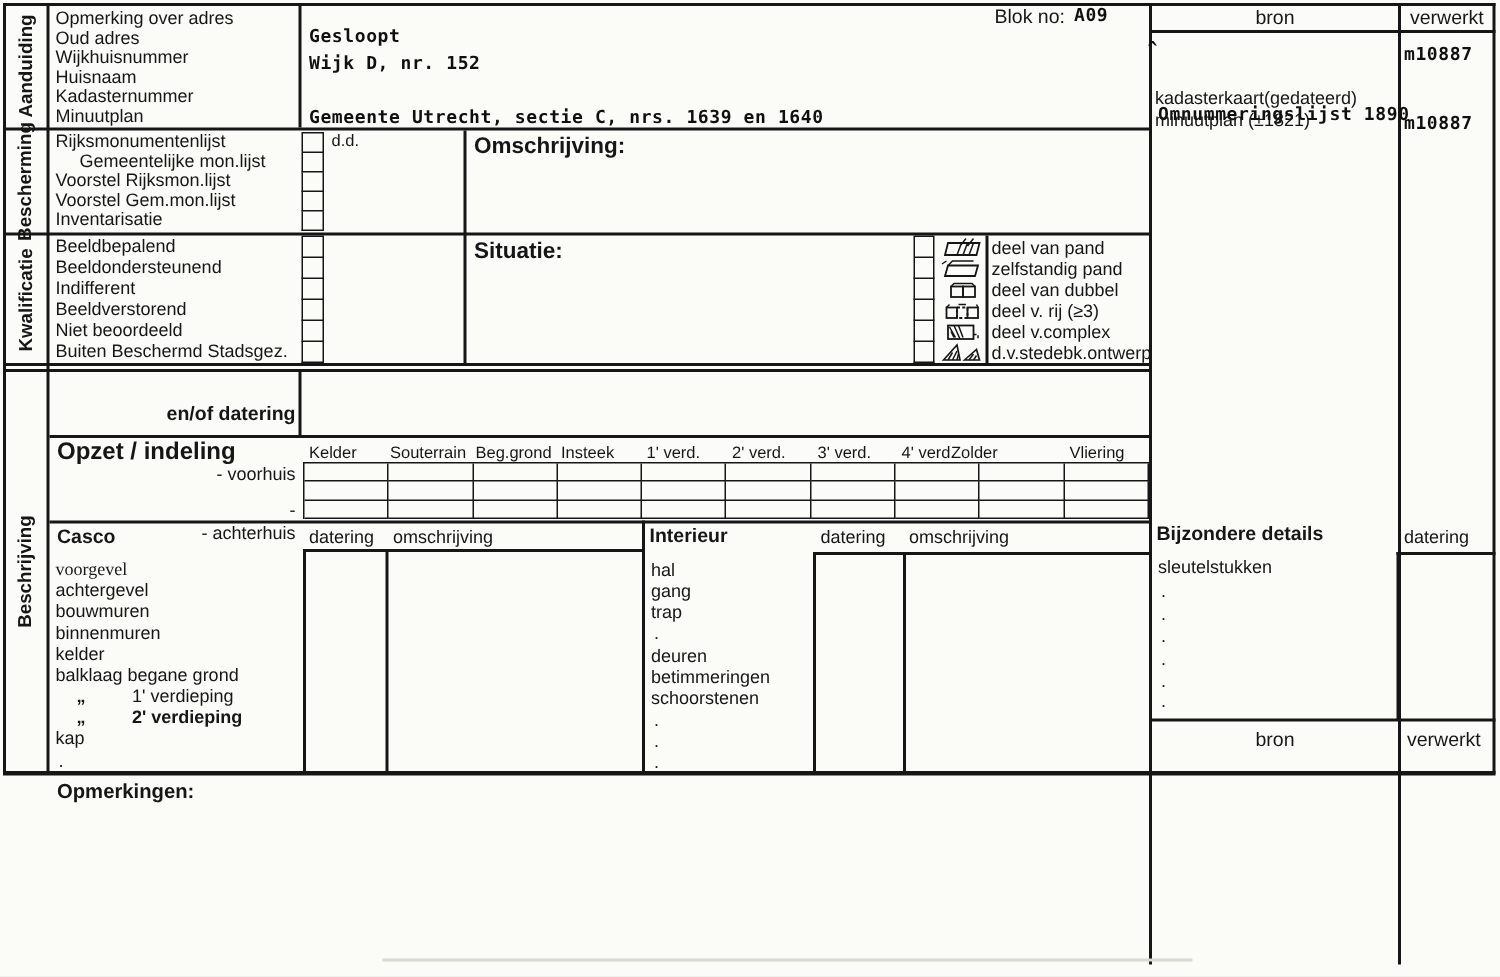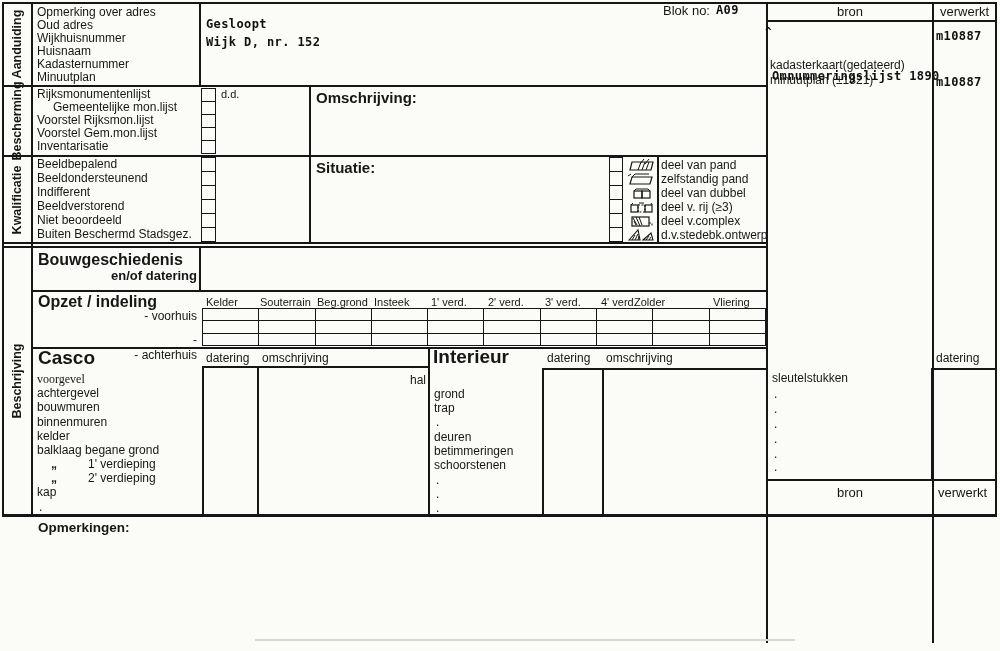--- a/index.html
+++ b/index.html
@@ -4,21 +4,21 @@
 <style>
   html,body{margin:0;padding:0;background:#e8e8e4;}
   #page{position:relative;width:1000px;height:651px;background:#fbfbf7;overflow:hidden;
         font-family:"Liberation Sans",sans-serif;color:#161616;}
   .ln{position:absolute;background:#161616;}
   .faint{background:#d9d9d0;}
   .t{position:absolute;font-size:12px;line-height:13px;white-space:nowrap;color:#161616;}
   .t11{font-size:11px;line-height:12px;}
   .t13{font-size:13px;line-height:14px;}
   .bold{font-weight:bold;}
-  .big{position:absolute;font-size:19px;line-height:18px;font-weight:bold;white-space:nowrap;}
+  .big{position:absolute;font-size:13px;line-height:18px;font-weight:bold;white-space:nowrap;}
   .mid{position:absolute;font-size:15px;line-height:16px;font-weight:bold;white-space:nowrap;}
   .tt{position:absolute;font-family:"DejaVu Sans Mono",monospace;font-weight:bold;
       font-size:12px;line-height:13px;letter-spacing:.4px;white-space:nowrap;color:#101010;}
   .vwrap{position:absolute;display:flex;align-items:center;justify-content:center;}
   .vwrap span{transform:rotate(-90deg);font-weight:bold;font-size:12.5px;white-space:nowrap;}
   .cbstack{position:absolute;display:flex;flex-direction:column;}
   .cbstack>div{flex:1;border:1.6px solid #161616;border-top-width:0;background:transparent;}
   .cbstack>div:first-child{border-top-width:1.6px;}
   .opzgrid{position:absolute;display:grid;grid-template-columns:repeat(10,1fr);
            grid-template-rows:repeat(3,1fr);border-top:1.6px solid #161616;border-left:1.6px solid #161616;}
@@ -77,20 +77,21 @@
 
   <div class="t" style="left:37px;top:6px;">Opmerking over adres</div>
   <div class="t" style="left:37px;top:19px;">Oud adres</div>
   <div class="t" style="left:37px;top:32px;">Wijkhuisnummer</div>
   <div class="t" style="left:37px;top:45px;">Huisnaam</div>
   <div class="t" style="left:37px;top:58px;">Kadasternummer</div>
   <div class="t" style="left:37px;top:71px;">Minuutplan</div>
 
   <div class="tt" style="left:206px;top:18px;">Gesloopt</div>
   <div class="tt" style="left:206px;top:36px;">Wijk D, nr. 152</div>
+  <div class="tt" style="left:206px;top:72px;">Gemeente Utrecht, sectie C, nrs. 1639 en 1640</div>
 
   <div class="t t13" style="left:663px;top:4px;">Blok no:</div>
   <div class="tt" style="left:716px;top:4px;">A09</div>
 
   <div class="t t13 ctr" style="left:768px;top:5px;width:164px;">bron</div>
   <div class="t t13" style="left:940px;top:5px;">verwerkt</div>
 
   <div class="tt" style="left:765px;top:25px;font-size:11px;">^</div>
   <div class="tt" style="left:772px;top:30px;margin-top:40px;">Omnummeringslijst 1890</div>
   <div class="tt" style="left:936px;top:30px;">m10887</div>
@@ -174,21 +175,20 @@
     <path d="M19,11 L22,7 M22,11 L24,8" stroke="#161616" stroke-width="1"></path>
   </svg>
 
   <div class="t" style="left:661px;top:159px;">deel van pand</div>
   <div class="t" style="left:661px;top:173px;">zelfstandig pand</div>
   <div class="t" style="left:661px;top:187px;">deel van dubbel</div>
   <div class="t" style="left:661px;top:201px;">deel v. rij  (≥3)</div>
   <div class="t" style="left:661px;top:215px;">deel v.complex</div>
   <div class="t" style="left:661px;top:229px;">d.v.stedebk.ontwerp</div>
 
-  <div class="big" style="left:38px;top:251px;font-size:16px;">Bouwgeschiedenis</div>
   <div class="t t13 bold rgt" style="left:80px;top:269px;width:117px;">en/of datering</div>
   <div style="position:absolute;left:202px;top:249px;width:563px;height:40px;"></div>
 
   <div class="big" style="left:38px;top:293px;font-size:16px;">Opzet / indeling</div>
   <div class="t rgt" style="left:100px;top:310px;width:97px;">- voorhuis</div>
   <div class="t rgt" style="left:100px;top:322px;width:97px;margin-top:27px;">- achterhuis</div>
   <div class="t rgt" style="left:100px;top:334px;width:97px;">-</div>
 
   <div class="t t11" style="left:206px;top:296px;">Kelder</div>
   <div class="t t11" style="left:260px;top:296px;">Souterrain</div>
@@ -242,41 +242,42 @@
 
   <div class="t" style="left:37px;top:373px;font-family:Liberation Serif, serif;">voorgevel</div>
   <div class="t" style="left:37px;top:387px;">achtergevel</div>
   <div class="t" style="left:37px;top:401px;">bouwmuren</div>
   <div class="t" style="left:37px;top:416px;">binnenmuren</div>
   <div class="t" style="left:37px;top:430px;">kelder</div>
   <div class="t" style="left:37px;top:444px;">balklaag begane grond</div>
   <div class="t bold" style="left:51px;top:458px;">„</div>
   <div class="t" style="left:88px;top:458px;">1' verdieping</div>
   <div class="t bold" style="left:51px;top:472px;">„</div>
-  <div class="t" style="left:88px;top:472px;">2' verdieping</div>
+  <div class="t" style="left:88px;top:472px;font-weight:bold;">2' verdieping</div>
   <div class="t" style="left:37px;top:486px;">kap</div>
   <div class="t" style="left:39px;top:501px;">.</div>
 
   <div class="big" style="left:433px;top:348px;">Interieur</div>
   <div class="t" style="left:547px;top:352px;">datering</div>
   <div class="t" style="left:606px;top:352px;">omschrijving</div>
   <div style="position:absolute;left:544px;top:370px;width:57px;height:144px;"></div>
   <div style="position:absolute;left:604px;top:370px;width:162px;height:144px;"></div>
 
-  <div class="t" style="left:410px;top:374px;text-align:right;">hal</div>
-  <div class="t" style="left:434px;top:388px;">grond</div>
+  <div class="t" style="left:434px;top:374px;text-align:right;">hal</div>
+  <div class="t" style="left:434px;top:388px;">gang</div>
   <div class="t" style="left:434px;top:402px;">trap</div>
   <div class="t" style="left:436px;top:416px;">.</div>
   <div class="t" style="left:434px;top:431px;">deuren</div>
   <div class="t" style="left:434px;top:445px;">betimmeringen</div>
   <div class="t" style="left:434px;top:459px;">schoorstenen</div>
   <div class="t" style="left:436px;top:474px;">.</div>
   <div class="t" style="left:436px;top:488px;">.</div>
   <div class="t" style="left:436px;top:502px;">.</div>
 
+  <div class="big" style="left:771px;top:347px;">Bijzondere details</div>
   <div class="t" style="left:936px;top:352px;">datering</div>
   <div style="position:absolute;left:933px;top:370px;width:62px;height:108px;"></div>
 
   <div class="t" style="left:772px;top:372px;">sleutelstukken</div>
   <div class="t" style="left:774px;top:388px;">.</div>
   <div class="t" style="left:774px;top:403px;">.</div>
   <div class="t" style="left:774px;top:418px;">.</div>
   <div class="t" style="left:774px;top:433px;">.</div>
   <div class="t" style="left:774px;top:448px;">.</div>
   <div class="t" style="left:774px;top:461px;">.</div>

